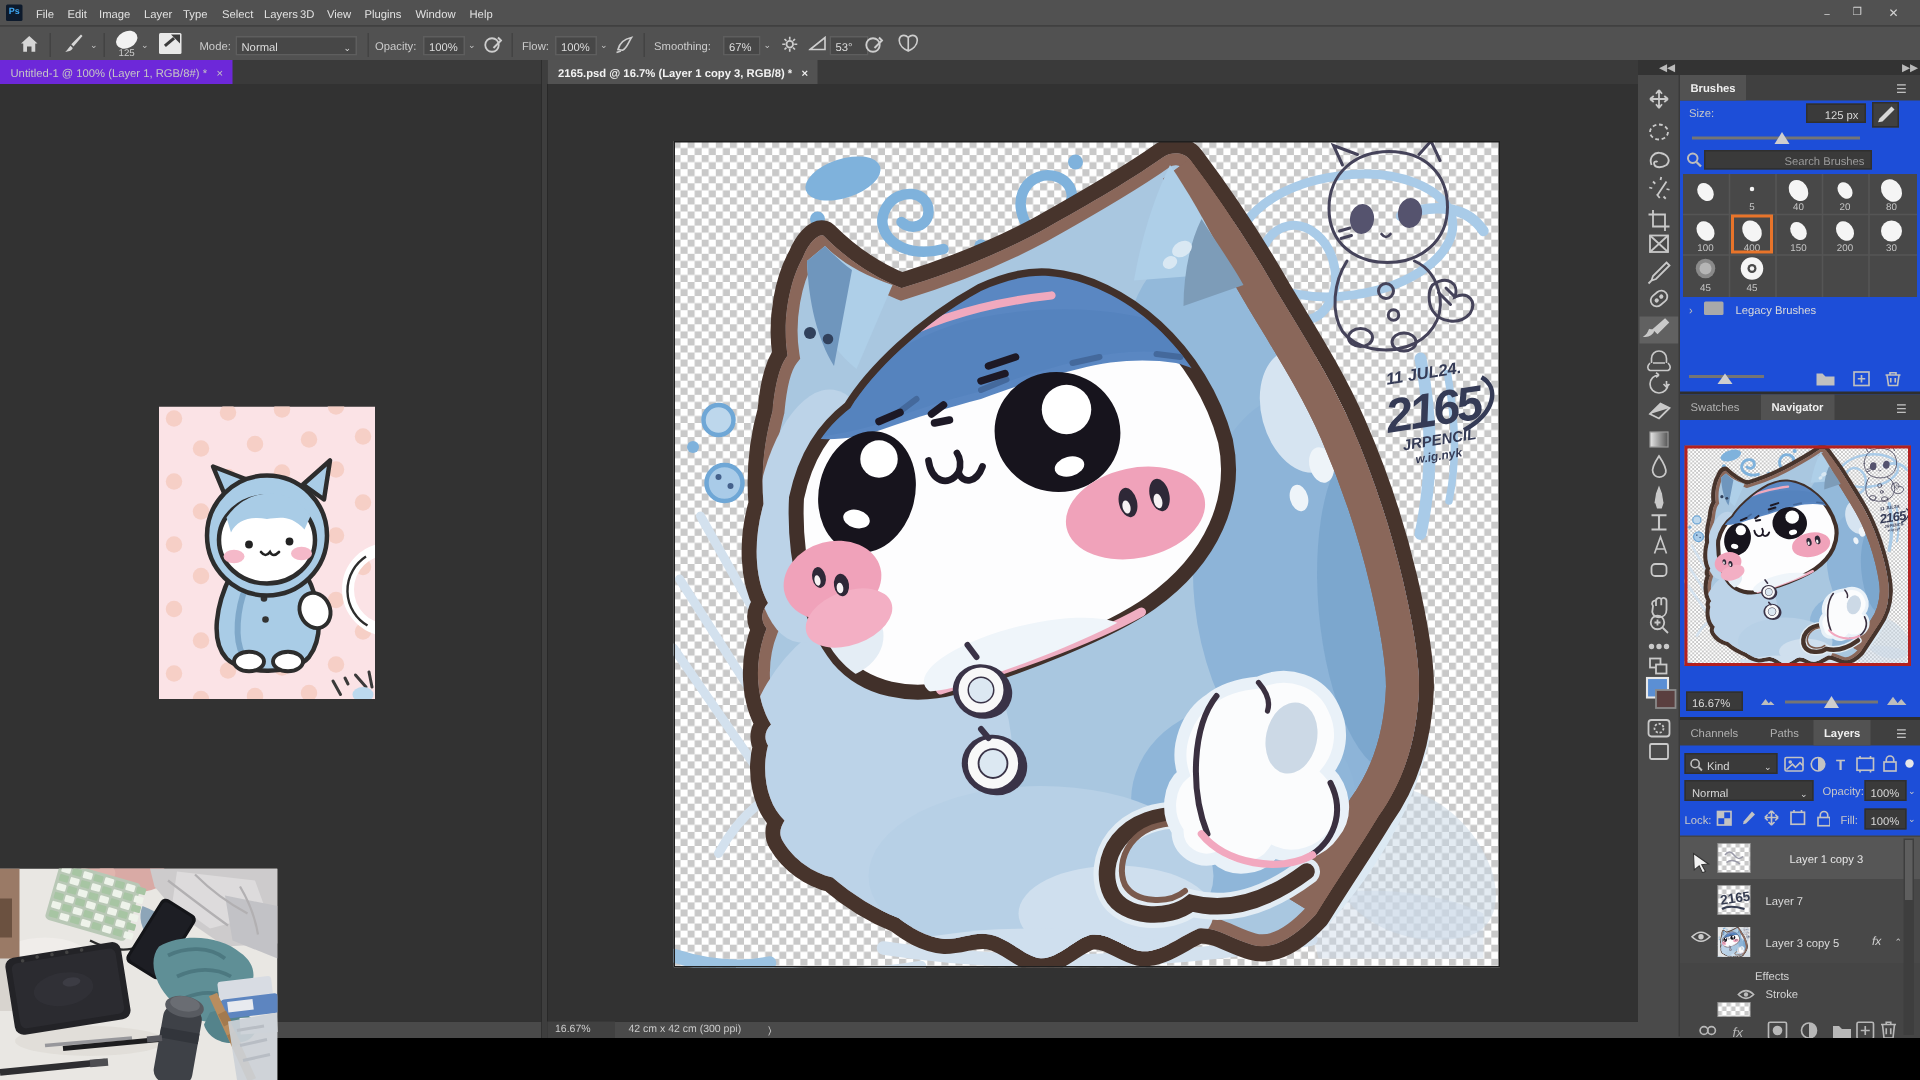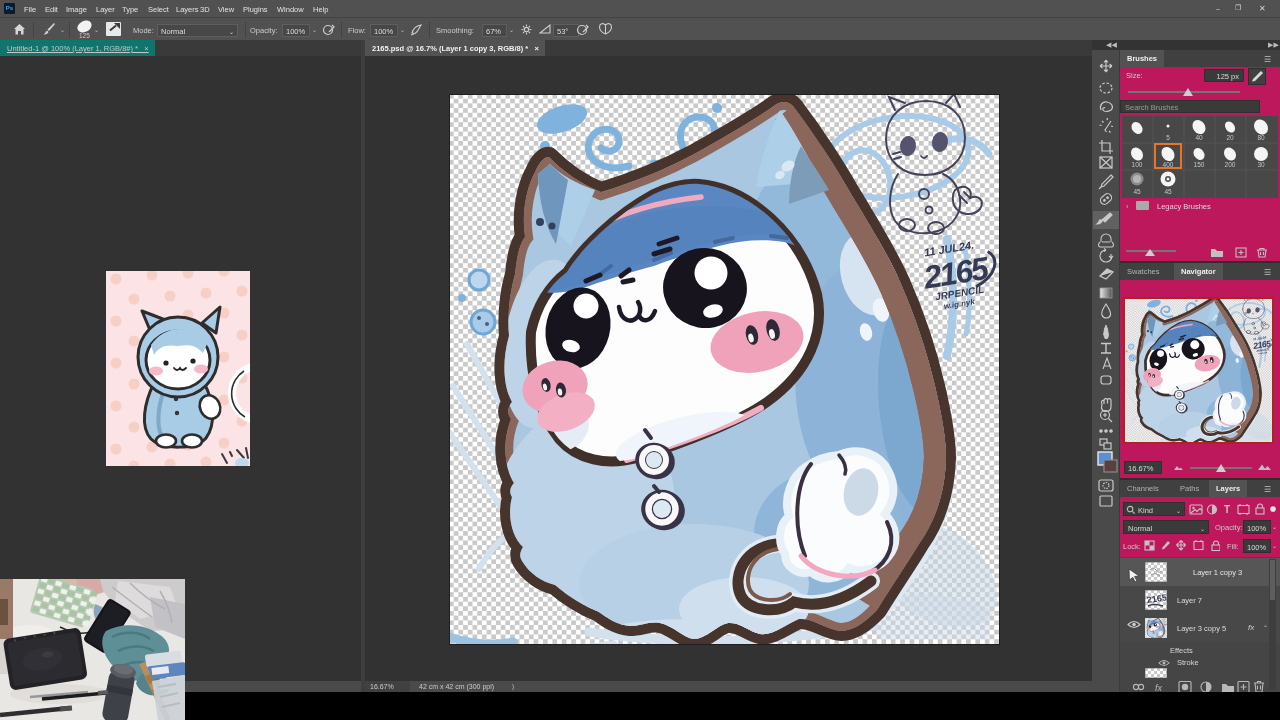--- a/index.html
+++ b/index.html
@@ -8,27 +8,27 @@
 .abs { position:absolute; }
 #menubar { left:0; top:0; width:1280px; height:17px; background:#515151; color:#e2e2e2; font-size:7.5px; }
 #menubar .m { position:absolute; top:5px; }
 #optbar { left:0; top:17px; width:1280px; height:23px; background:#515151; border-top:1px solid #444; color:#c6c6c6; font-size:7.5px; }
 #optbar .lbl { position:absolute; top:8px; color:#cccccc; }
 #optbar .box { position:absolute; background:#474747; border:1px solid #5e5e5e; height:13px; top:6px; font-size:7.5px; color:#dddddd; padding:2px 3px; }
 #optbar .sep { position:absolute; top:4px; width:1px; height:16px; background:#434343; }
 .tabbar { top:40px; height:16px; background:#3a3a3a; font-size:7.5px; }
 .tab { position:absolute; top:0; height:16px; padding:4px 6px 0 7px; white-space:nowrap; }
 .tab.on { background:#525252; color:#f2f2f2; font-weight:bold; }
-.tab.off { background:#0f766e; color:#c6c6c6;text-decoration:underline; }
+.tab.off { background:#6d28d9; color:#c6c6c6; }
 #lpane { left:0; top:56px; width:361px; height:625px; background:#323232; }
 #divider { left:361px; top:40px; width:4px; height:652px; background:#3e3e3e; }
 #rpane { left:365px; top:56px; width:727px; height:625px; background:#323232; }
 .statusbar { top:681px; height:11px; background:#4a4a4a; color:#cccccc; font-size:7px; }
 #tools { left:1092px; top:50px; width:28px; height:642px; background:#4a4a4a; }
-#panels { left:1120px; top:50px; width:160px; height:642px; background:#be185d; font-size:7.5px; color:#c8c8c8; }
+#panels { left:1120px; top:50px; width:160px; height:642px; background:#1d4ed8; font-size:7.5px; color:#c8c8c8; }
 #collapsestrip { left:1092px; top:40px; width:188px; height:10px; background:#333333; color:#bbbbbb; }
 #blackbottom { left:0; top:692px; width:1280px; height:28px; background:#000; }
 .ptabrow { position:absolute; left:0; width:160px; height:17px; background:#404040; }
 .ptab { position:absolute; top:0; height:17px; padding:4px 7px 0 7px; white-space:nowrap; }
 .ptab.on { background:#525252; color:#f0f0f0; font-weight:bold; }
 .ptab.off { color:#b2b2b2; }
 .dbox { position:absolute; background:#3a3a3a; border:1px solid #2f2f2f; color:#d8d8d8; }
 .ham { position:absolute; color:#c0c0c0; font-size:8px; letter-spacing:0; }
 </style>
 </head>
@@ -197,21 +197,21 @@
         <path d="M12 2 L14 4 L6 12 L3 12.5 L4 10 Z" fill="#d8d8d8"></path>
       </svg></div>
 <svg style="position:absolute; left:6px; top:36px;" width="122" height="12">
       <line x1="2" y1="6" x2="114" y2="6" stroke="#757575" stroke-width="2"></line>
       <path d="M62 2 L67 10 L57 10 Z" fill="#cecece"></path>
     </svg>
 <svg style="position:absolute; left:4px; top:51px;" width="11" height="11" viewBox="0 0 11 11">
       <circle cx="4.5" cy="4.5" r="3.2" fill="none" stroke="#bdbdbd" stroke-width="1.3"></circle>
       <path d="M7 7 L10 10" stroke="#bdbdbd" stroke-width="1.5"></path>
     </svg>
-<div class="dbox" style="left:0; top:50px; width:140px; height:13px; padding:2px 4px; color:#9b9b9b;">Search Brushes</div>
+<div class="dbox" style="left:16px; top:50px; width:112px; height:13px; padding:2px 4px; color:#9b9b9b;text-align:right;">Search Brushes</div>
 <svg style="position:absolute; left:2px; top:66px;" width="156" height="82" id="brushgrid">
   <rect x="0" y="0" width="156" height="82" fill="#484848"></rect>
   <g stroke="#555555" stroke-width="1">
         <path d="M31 0 V82 M62 0 V82 M93 0 V82 M124 0 V82 M0 27 H156 M0 54 H156"></path>
       </g>
   <g fill="#f5f5f5">
     <ellipse cx="15" cy="12" rx="5" ry="6.5" transform="rotate(-35 15 12)"></ellipse>
     <circle cx="46" cy="10" r="1.5"></circle>
     <ellipse cx="77" cy="11" rx="6" ry="7.5" transform="rotate(-35 77 11)"></ellipse>
     <ellipse cx="108" cy="11" rx="4.5" ry="6" transform="rotate(-35 108 11)"></ellipse>

